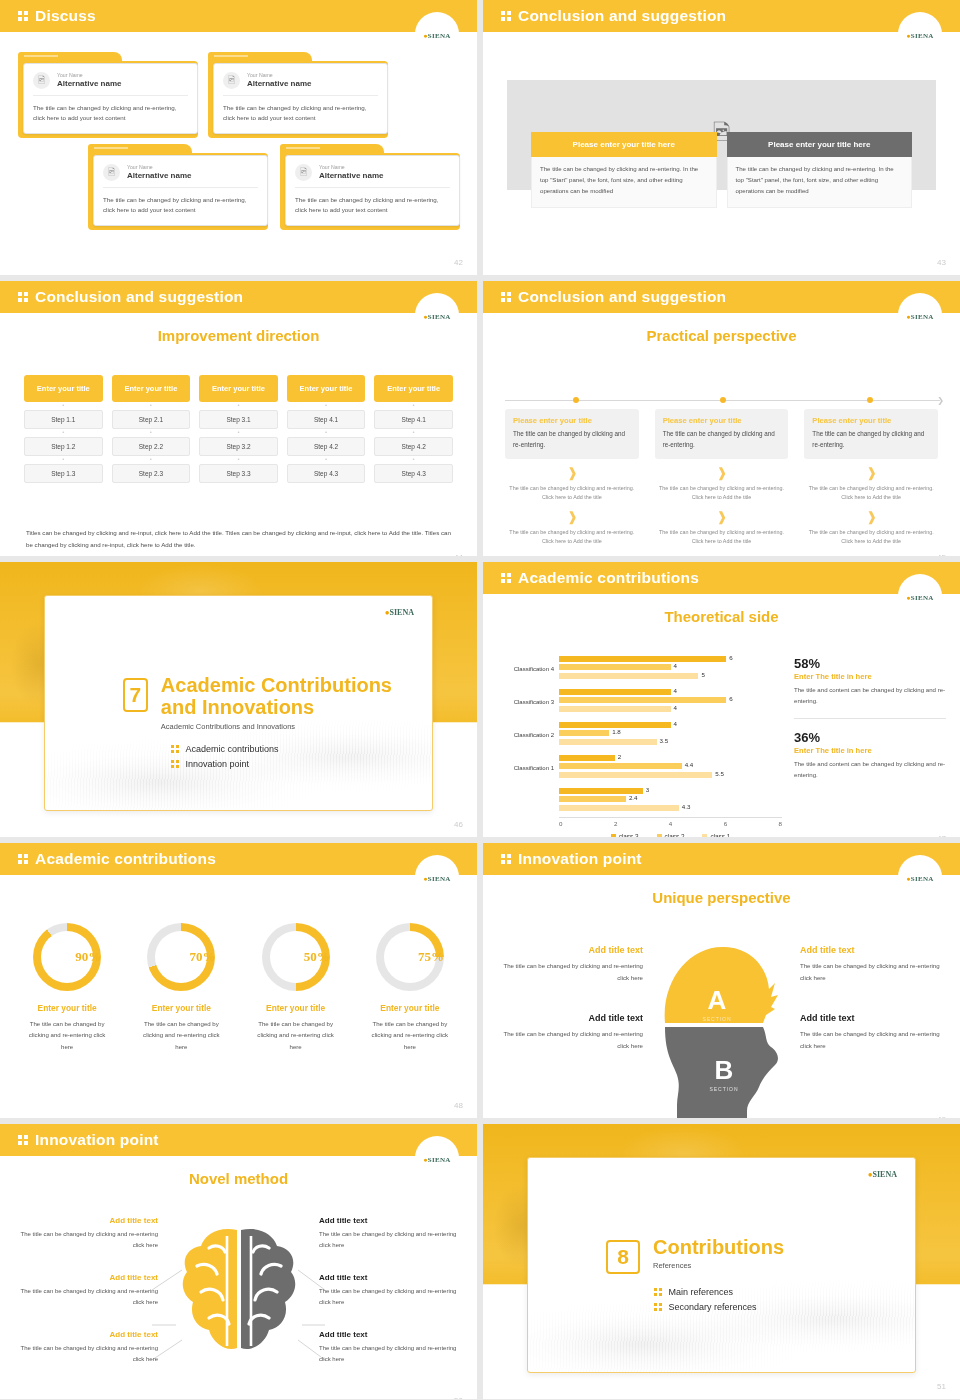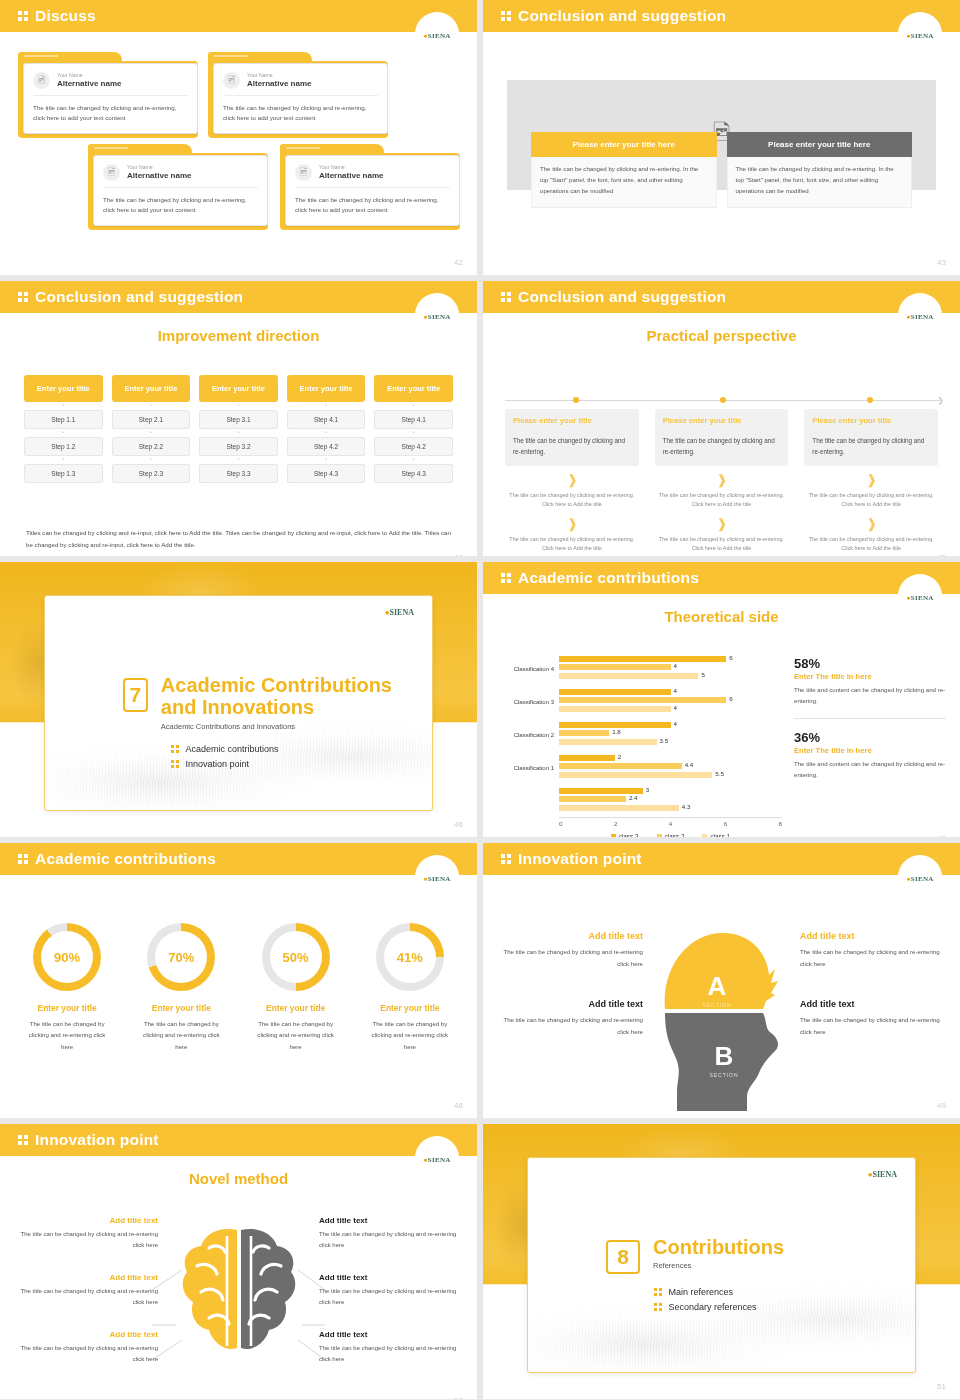--- a/index.html
+++ b/index.html
@@ -111,21 +111,21 @@
   }
   .steps-note { position:absolute; left:26px; right:26px; top:200px; font-size:6.2px; color:#4d4d4d; line-height:2; text-align:justify;}
 
   
   .tl-line { position:absolute; left:22px; right:20px; top:73px; height:1px; background:#d8d8d8; }
   .tl-arrow{ position:absolute; right:16px; top:69px; color:#c9c9c9; font-size:8px; }
   .tl-dot { position:absolute; width:6px;height:6px;border-radius:50%;background:#f7b92a; top:70px;}
   .pa-cols { position:absolute; left:22px; right:22px; top:82px; display:flex; gap:16px;}
   .pa-col { flex:1; }
   .pa-box { background:#f1f1f1; border-radius:3px; padding:7px 8px 9px; }
-  .pa-box h3 { color:#f7c53f; font-size:7.6px; font-weight:bold; margin-bottom:10px;}
+  .pa-box h3 { color:#f7c53f; font-size:7.6px; font-weight:bold; margin-bottom:3px;}
   .pa-box p  { font-size:6.3px; color:#4b4b4b; line-height:1.75;}
   .chev { text-align:center; color:#f9c85a; font-size:13px; line-height:1; margin:7px 0 5px; letter-spacing:-1px;}
   .pa-sub { font-size:5.4px; color:#8c8c8c; line-height:1.75; text-align:center; }
 
   
   .cover {
     position:absolute; inset:0;
     background:
       linear-gradient(180deg,#f0b61c 0%, #f6c540 48%, #f3bd2c 58%, #ffffff 58.5%, #ffffff 100%);
   }
@@ -189,22 +189,23 @@
   .st-pct { font-size:13px; font-weight:bold; color:#1f1f1f; }
   .st-t   { font-size:7.6px; font-weight:bold; color:#f2b61f; margin-top:1px;}
   .st-p   { font-size:6.1px; color:#555; line-height:1.8; margin-top:4px;}
   .st-div { border-top:1px solid #e4e4e4; margin:11px 0 11px; }
 
   
   .donuts { position:absolute; left:10px; right:10px; top:48px; display:flex; }
   .dn { flex:1; text-align:center; }
   .dn .ring {
     width:68px;height:68px;border-radius:50%;margin:0 auto;
-    display:flex;align-items:center;justify-content:center;
+    display:flex;align-items:center;justify-content:flex-end;
     position:relative;
+    font-family:Liberation Serif, serif;
   }
   .dn .ring::after{
     content:""; position:absolute; inset:8px; border-radius:50%; background:#fff;
   }
   .dn .ring em {
     position:relative; z-index:2; font-style:normal;
     font-size:13px; font-weight:bold; color:#f2b61f;
   }
   .dn h4 { color:#f2b61f; font-size:8.4px; font-weight:bold; margin-top:12px;}
   .dn p  { font-size:6.1px; color:#555; line-height:1.85; margin-top:5px; padding:0 14px;}
@@ -657,21 +658,21 @@
           </div>
           <div class="dn">
             <div class="ring" style="background:conic-gradient(#f6bd28 0deg 180deg, #e6e6e6 180deg 360deg);">
               <em>50%</em>
             </div>
             <h4>Enter your title</h4>
             <p>The title can be changed by clicking and re-entering click here</p>
           </div>
           <div class="dn">
             <div class="ring" style="background:conic-gradient(#f6bd28 0deg 90deg, #e6e6e6 90deg 360deg);">
-              <em>41%</em>
+              <em>75%</em>
             </div>
             <h4>Enter your title</h4>
             <p>The title can be changed by clicking and re-entering click here</p>
           </div>
         </div>
       <div class="pgnum">48</div>
     </div>
   </div>
 
   <div class="slide">
@@ -681,20 +682,21 @@
           <i></i>
           <i></i>
           <i></i>
         </span>
       <h1>Innovation point</h1>
       <div class="logo-tab">
           <span class="lg"><b>●</b><span>SIENA</span></span>
         </div>
     </div>
     <div class="body-area">
+      <div class="sub-title">Unique perspective</div>
       <div class="head-fig">
         <svg viewBox="0 0 142 190" width="142" height="190" xmlns="http://www.w3.org/2000/svg">
           <path d="M14 88 C10 44 40 10 74 12 C100 13 116 32 118 54 L124 48 L120 62 L127 60 L120 72 L124 74 L115 80 L112 88 Z" fill="#f9c232"></path>
           <path d="M14 92 C14 120 22 128 26 140 C30 152 26 160 26 170 L26 190 L96 190 L96 176 C96 166 104 162 108 152
                    C112 142 118 136 124 130 C130 124 126 116 120 112 C114 108 116 100 112 92 Z" fill="#6d6d6d"></path>
           <text x="66" y="74" fill="#fff" font-size="26" font-weight="bold" text-anchor="middle" font-family="Liberation Sans, sans-serif">A</text>
           <text x="66" y="86" fill="#fde7b5" font-size="5" text-anchor="middle" letter-spacing="1" font-family="Liberation Sans, sans-serif">SECTION</text>
           <text x="73" y="144" fill="#fff" font-size="26" font-weight="bold" text-anchor="middle" font-family="Liberation Sans, sans-serif">B</text>
           <text x="73" y="156" fill="#e0e0e0" font-size="5" text-anchor="middle" letter-spacing="1" font-family="Liberation Sans, sans-serif">SECTION</text>
         </svg>

